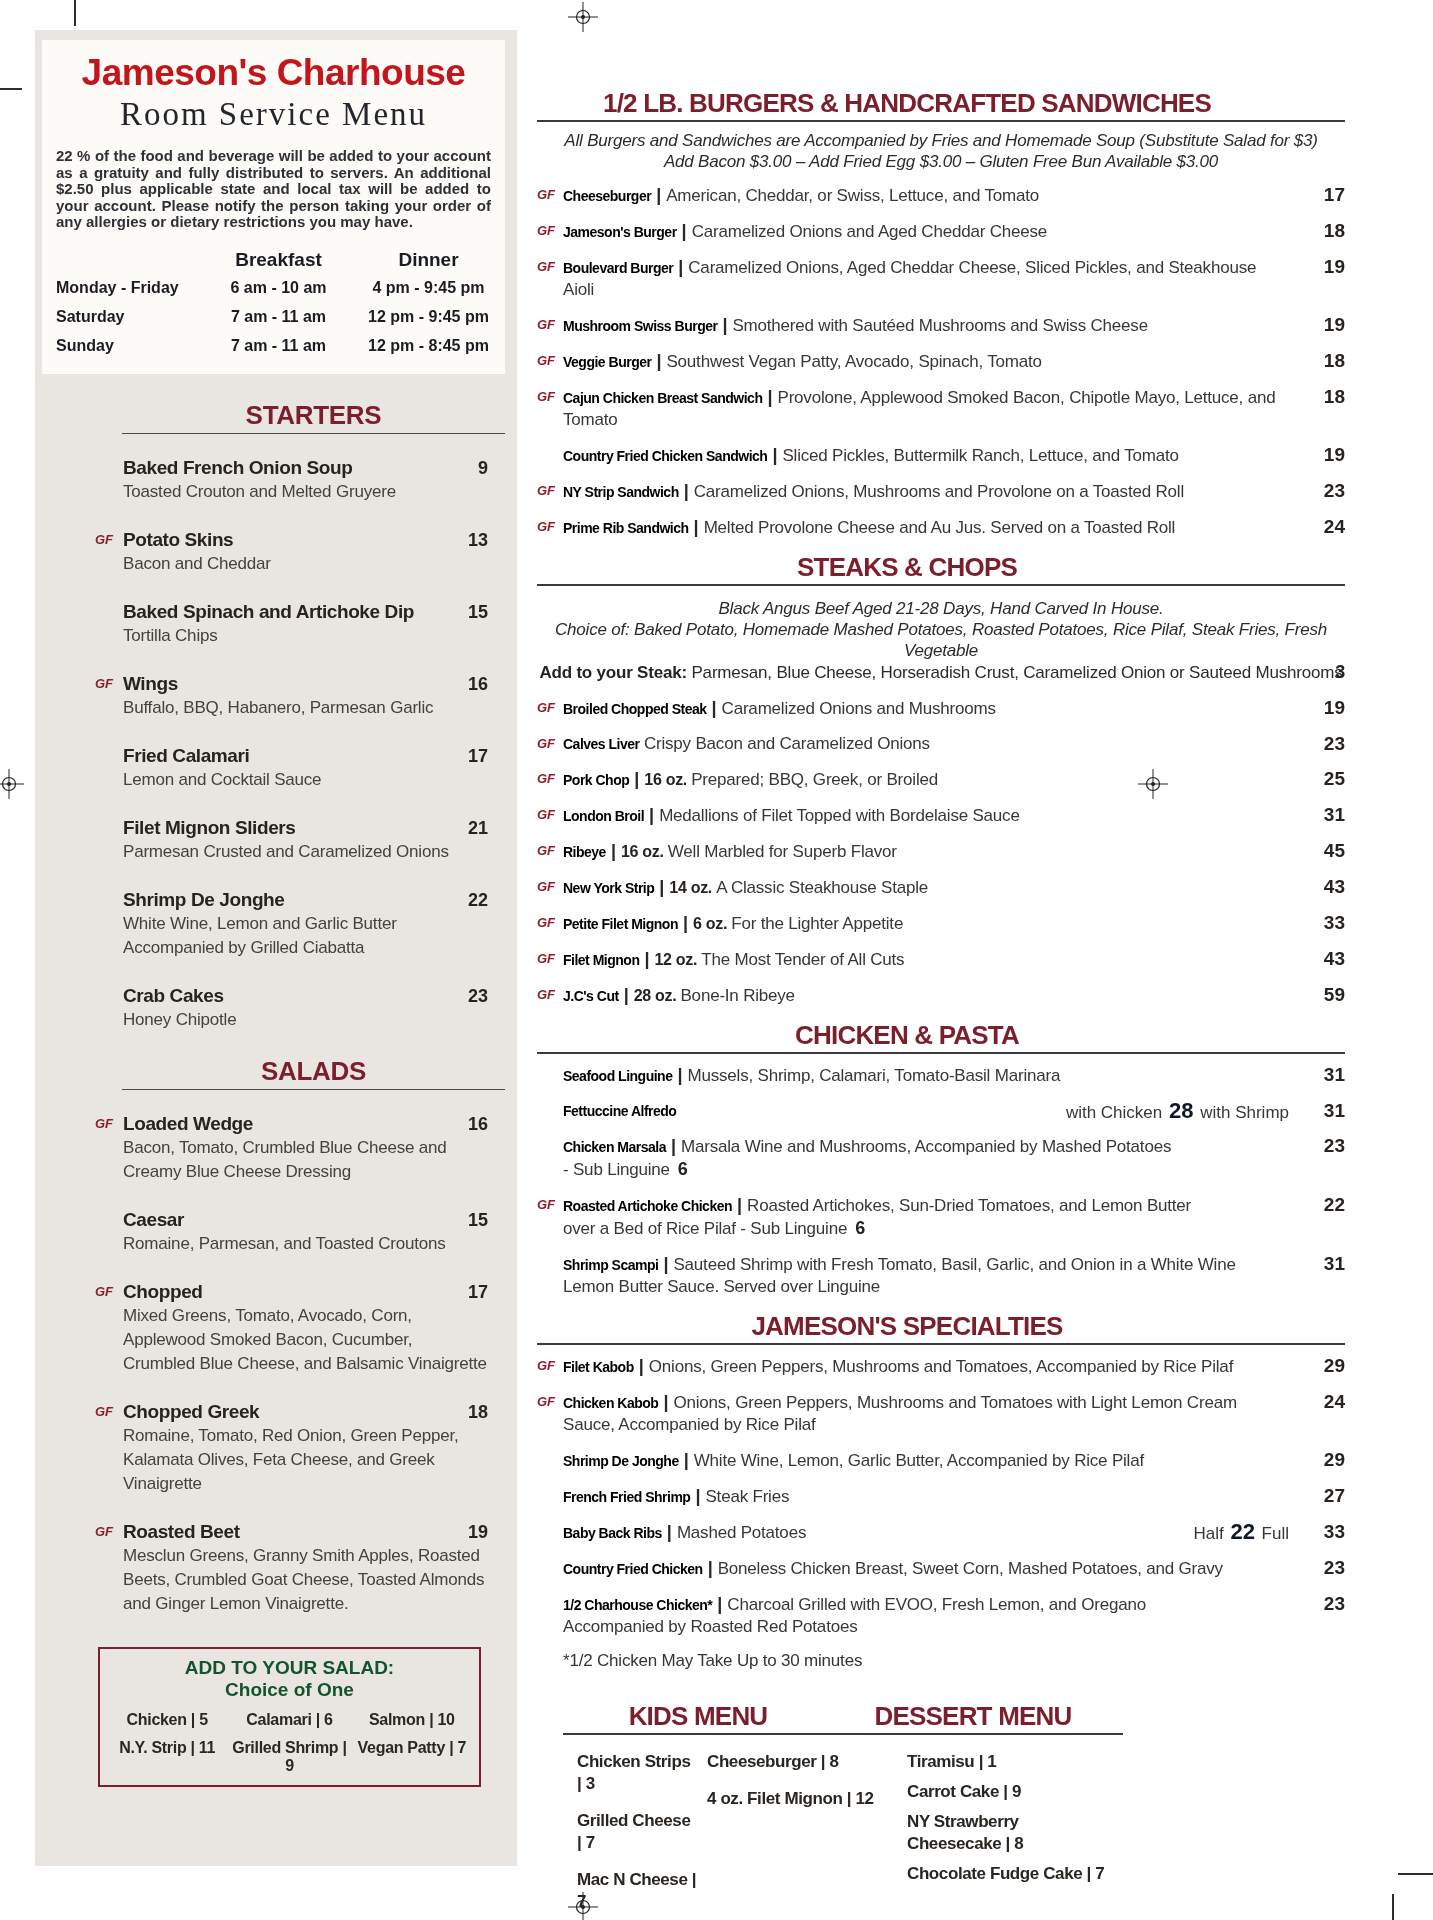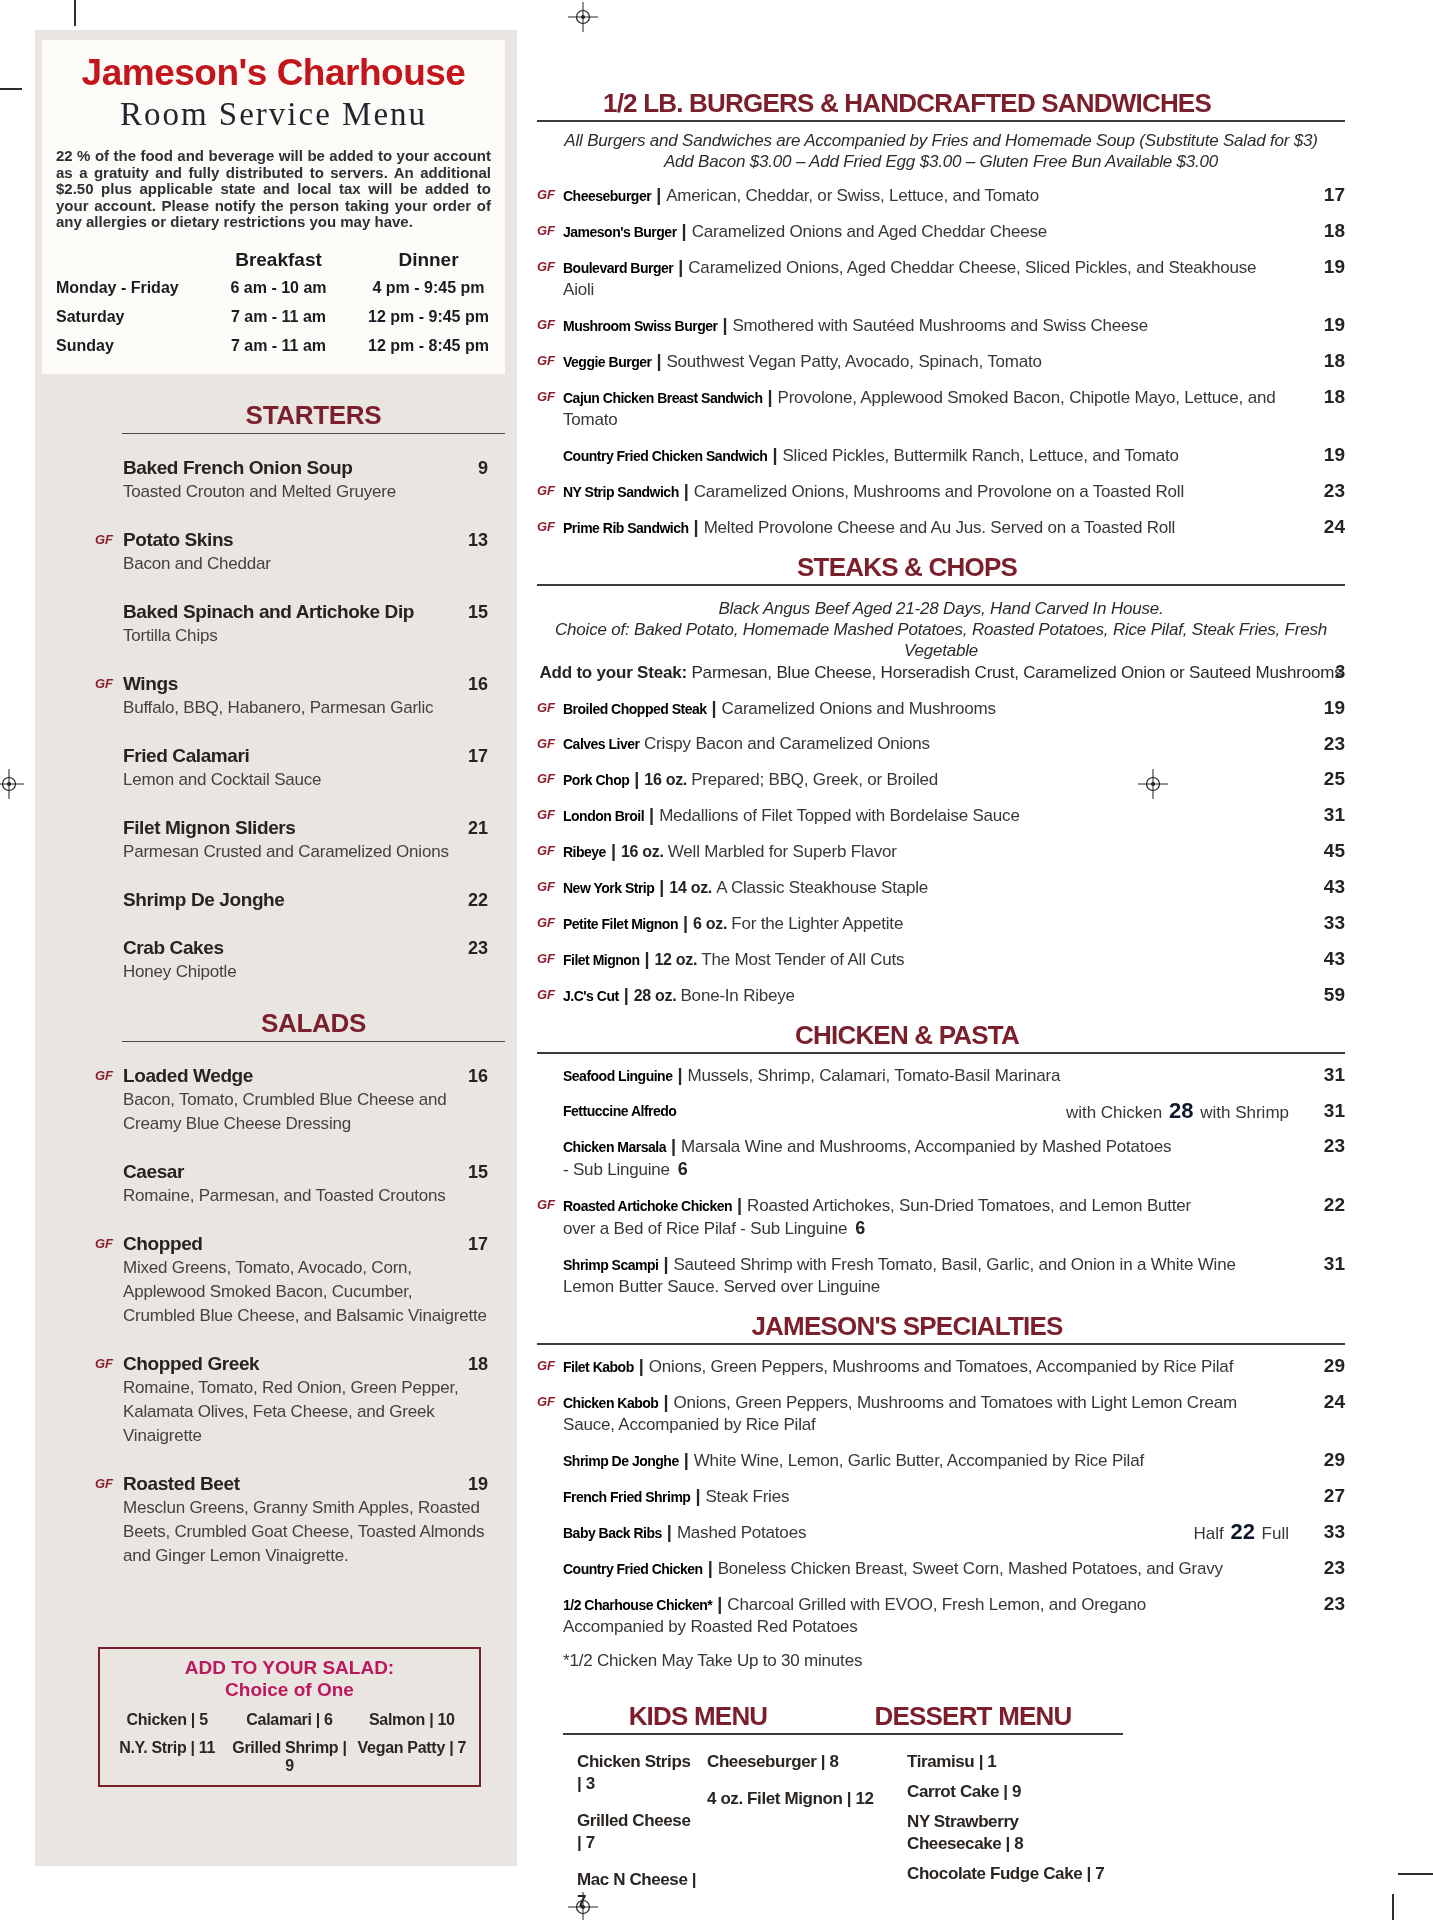--- a/index.html
+++ b/index.html
@@ -31,21 +31,21 @@
   .l-item{position:relative;margin:0 29px 24px 88px;}
   .l-row{display:flex;align-items:baseline;}
   .l-name{font-size:19px;font-weight:bold;color:#272320;letter-spacing:-0.4px;line-height:24px;}
   .l-price{margin-left:auto;font-size:18px;font-weight:bold;color:#272320;}
   .l-desc{font-size:17px;color:#45413c;line-height:24px;letter-spacing:-0.2px;}
   .gf{font-style:italic;font-weight:bold;color:#8f1d2c;font-size:13px;}
   .l-gf{position:absolute;left:-28px;top:4px;}
 
   .salad-box{position:absolute;left:63px;top:1617px;width:383px;box-sizing:border-box;
     border:2px solid #7b1f2d;padding:8px 6px 10px;}
-  .box-title,.box-sub{font-size:19px;font-weight:bold;color:#be185d;text-align:center;line-height:22px;}
+  .box-title,.box-sub{font-size:19px;font-weight:bold;color:#14532d;text-align:center;line-height:22px;}
   .box-grid{margin-top:9px;}
   .box-row{display:grid;grid-template-columns:1fr 1fr 1fr;margin-top:10px;}
   .box-item{font-size:16px;font-weight:bold;color:#2a2724;text-align:center;letter-spacing:-0.3px;}
 
   
   .right-col{position:absolute;left:537px;top:88px;width:808px;}
   .r-head{font-size:26px;font-weight:bold;color:#7b1f2d;letter-spacing:-0.8px;line-height:30px;text-align:center;}
   .r-headband{width:740px;}
   .r-rule{border-bottom:2px solid #3b3b3b;margin-top:2px;}
   .r-note{font-size:17px;color:#2e2a27;text-align:center;line-height:21px;letter-spacing:-0.2px;}
@@ -194,20 +194,21 @@
               <span class="l-name">Filet Mignon Sliders</span>
               <span class="l-price">21</span>
             </div>
             <div class="l-desc">Parmesan Crusted and Caramelized Onions</div>
           </div>
           <div class="l-item">
             <div class="l-row">
               <span class="l-name">Shrimp De Jonghe</span>
               <span class="l-price">22</span>
             </div>
+            <div class="l-desc">White Wine, Lemon and Garlic Butter Accompanied by Grilled Ciabatta</div>
           </div>
           <div class="l-item">
             <div class="l-row">
               <span class="l-name">Crab Cakes</span>
               <span class="l-price">23</span>
             </div>
             <div class="l-desc">Honey Chipotle</div>
           </div>
         </div>
     </section>

